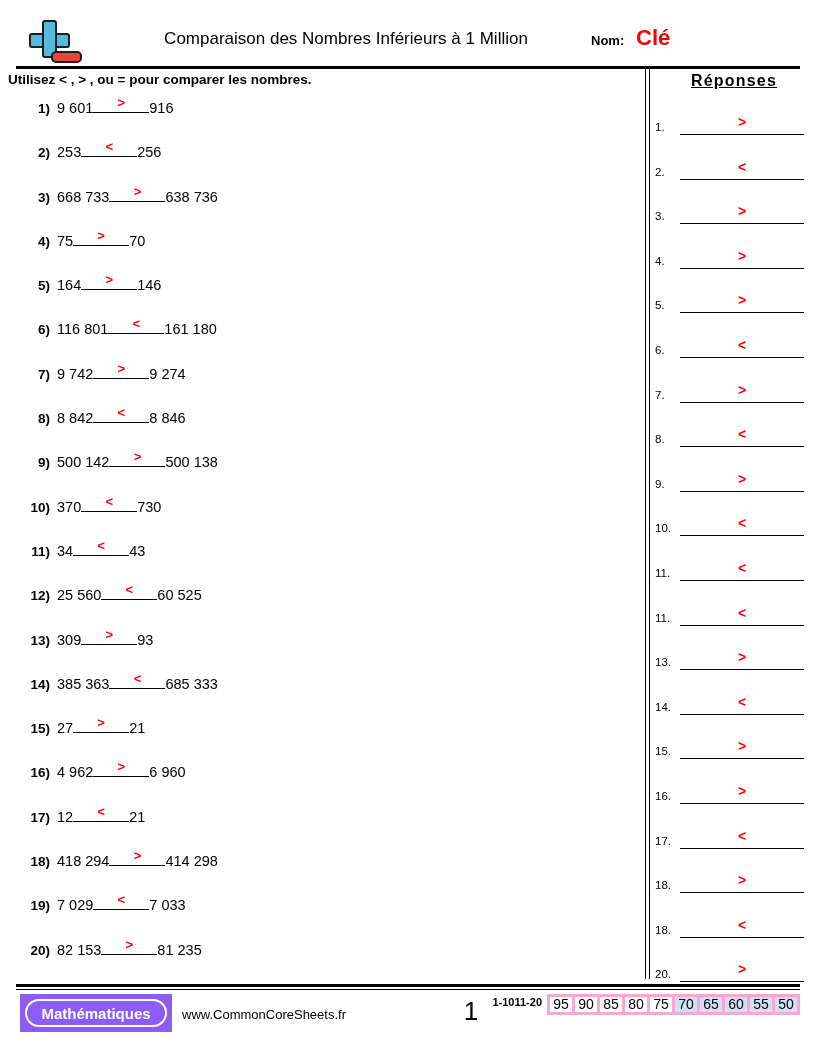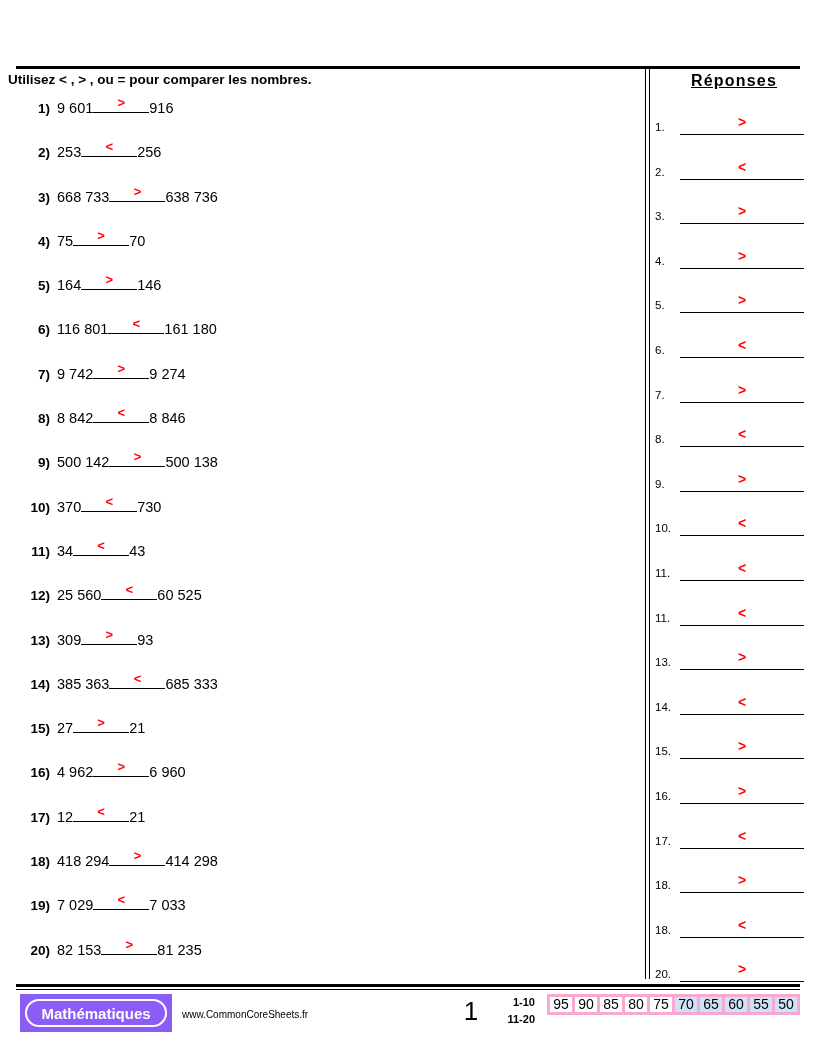--- a/index.html
+++ b/index.html
@@ -287,43 +287,43 @@
     font-weight: bold;
     display: flex;
     align-items: center;
     justify-content: center;
     box-sizing: border-box;
   }
   #site-url {
     position: absolute;
     left: 166px;
     top: 14px;
-    font-size: 10px;
+    font-size: 13px;
     line-height: 18px;
   }
   #page-number {
     position: absolute;
     left: 395px;
     top: 2px;
     width: 120px;
     text-align: center;
     font-size: 26px;
     line-height: 34px;
   }
   #score-table {
     position: absolute;
     right: 0;
     top: 2px;
     display: flex;
     align-items: flex-start;
   }
   #score-table .labels {
     display: flex;
-    flex-direction: column;
-    margin-right: 12px;
+    flex-direction: row;
+    margin-right: 5px;
   }
   #score-table .labels span {
     font-size: 11px;
     font-weight: bold;
     line-height: 17px;
     height: 17px;
     text-align: right;
     display: block;
   }
   #score-table table {
@@ -341,20 +341,31 @@
   }
   #score-table td.hl {
     background: #cfe2f3;
   }
 </style>
 </head>
 <body>
 
 <div id="page">
 
+  <div id="header">
+    <div id="logo">
+      <div class="plus-h"></div>
+      <div class="plus-v"></div>
+      <div class="plus-fill"></div>
+      <div class="minus"></div>
+    </div>
+    <div id="header-title">Comparaison des Nombres Inférieurs à 1 Million</div>
+    <div id="header-nom">Nom:</div>
+    <div id="header-name-value">Clé</div>
+  </div>
 
   <div class="hline-top"></div>
 
   <div id="instructions">Utilisez &lt; , &gt; , ou = pour comparer les nombres.</div>
 
   <div id="divider">
     <div class="d1"></div>
     <div class="d2"></div>
   </div>
 

